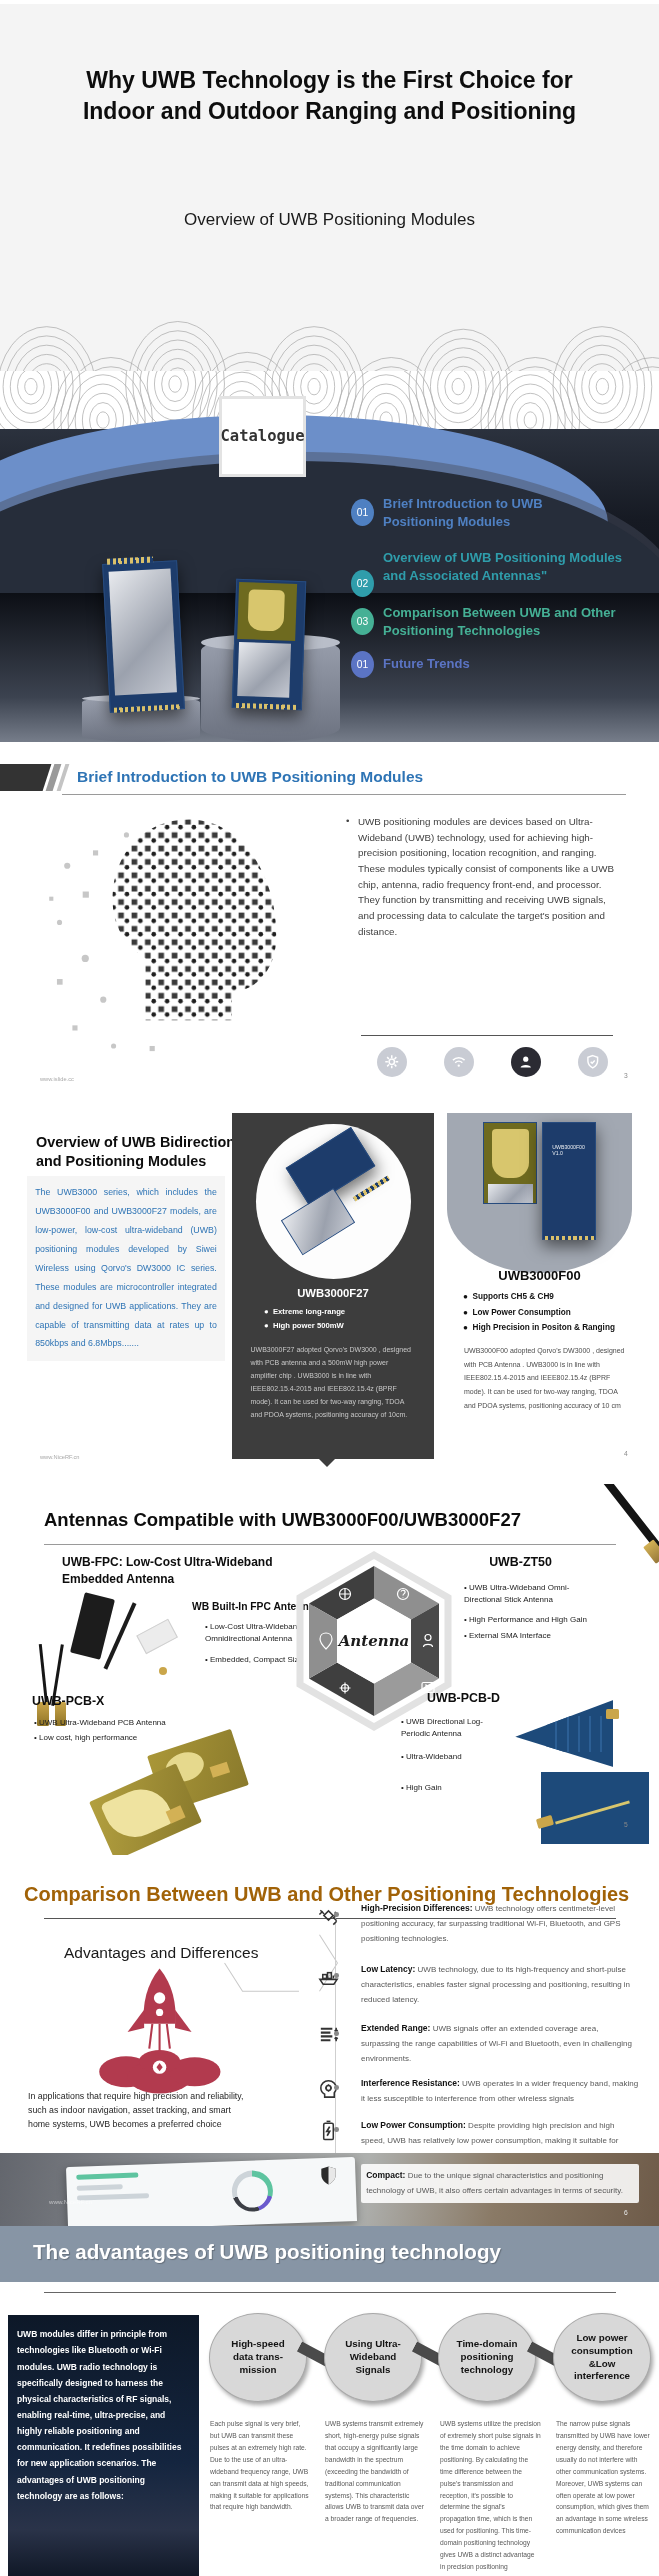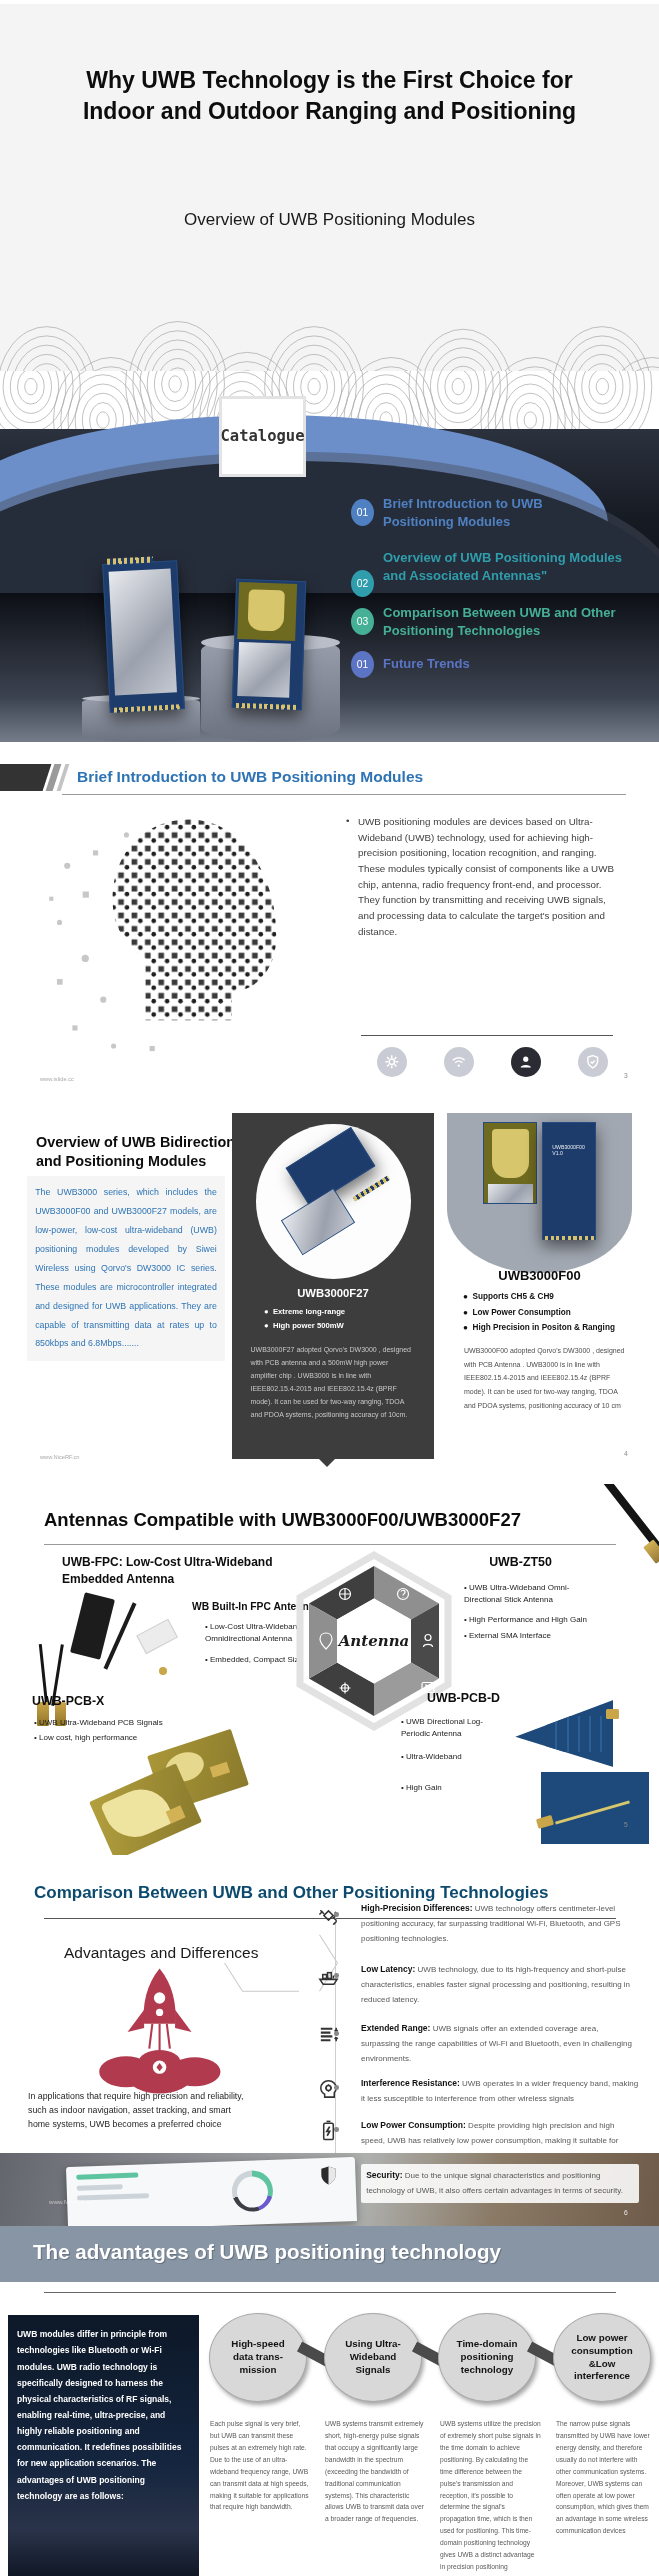--- a/index.html
+++ b/index.html
@@ -318,21 +318,21 @@
         <circle cx="278" cy="193" r="6"></circle>
           <path d="M269 212c0-7 18-7 18 0"></path>
         <circle cx="112" cy="294" r="7"></circle>
           <path d="M112 283v22M101 294h22"></path>
         <rect x="266" y="283" width="24" height="20" rx="3"></rect>
           <path d="M274 288l8 5-8 5z" fill="#fff"></path>
       </g>
     </svg>
 
     <div class="abs b" style="left:32px;top:210px;font-size:12.4px;color:#0d0d0d">UWB-PCB-X</div>
-    <div class="abs s5-b dot-s" style="left:34px;top:233px;width:196px">UWB Ultra-Wideband PCB Signals</div>
+    <div class="abs s5-b dot-s" style="left:34px;top:233px;width:196px">UWB Ultra-Wideband PCB Antenna</div>
     <div class="abs s5-b dot-s" style="left:34px;top:248px;width:196px">Low cost, high performance</div>
     <div class="abs" style="left:77px;top:252px;width:216px;height:113px">
       <div class="abs" style="left:77px;top:5.2px;width:88px;height:59px;background:linear-gradient(120deg,#aa9738,#8a7a2c);transform:rotate(-18deg);border-radius:2.1px">
         <div class="abs" style="left:13px;top:8.2px;width:39px;height:28px;background:#e6d98d;border-radius:50%"></div>
         <div class="abs" style="left:56px;top:30px;width:17.5px;height:11.3px;background:#d3b155"></div>
       </div>
       <div class="abs" style="left:20.6px;top:44px;width:95px;height:64px;background:linear-gradient(120deg,#b3a03f,#8a7a2c);transform:rotate(-24deg);border-radius:2.1px">
         <div class="abs" style="left:9.3px;top:7.2px;width:62px;height:46px;background:#efe3a0;border-radius:5.2px 31px 7.2px 31px"></div>
         <div class="abs" style="left:66px;top:40px;width:15.5px;height:13.4px;background:#d3b155"></div>
       </div>
@@ -349,21 +349,21 @@
       <div class="abs" style="left:101px;top:9.3px;width:13.4px;height:9.3px;background:#caa64a;border-radius:1.5px"></div>
       <div class="abs" style="left:36px;top:72px;width:108px;height:72px;background:#1d4a7a;clip-path:polygon(0 100%,100% 45%,100% 0,10 60%);">
       </div>
       <div class="abs" style="left:49px;top:111px;width:77px;height:3.1px;background:#d8c66d;transform:rotate(-16deg)"></div>
       <div class="abs" style="left:32px;top:117px;width:15.5px;height:10.3px;background:#caa64a;border-radius:1.5px;transform:rotate(-16deg)"></div>
     </div>
     <div class="abs pg" style="left:624px;top:337px">5</div>
   </div>
 
   <div class="slide" style="top:1855px;background:#fff">
-    <div class="abs b" style="left:34px;top:28px;font-size:17px;color:#0c4a6e">Comparison Between UWB and Other Positioning Technologies</div>
+    <div class="abs b" style="left:24px;top:28px;font-size:20px;color:#a16207">Comparison Between UWB and Other Positioning Technologies</div>
     <div class="abs hr" style="left:44px;top:63px;width:572px;background:#555"></div>
     <div class="abs" style="left:64px;top:89px;font-size:15.5px;color:#1a1a1a">Advantages and Differences</div>
     <svg class="abs" style="left:222px;top:77px" width="118" height="62" viewBox="0 0 230 120">
       <polyline points="190,5 225,60 190,115" fill="none" stroke="#c9c9c9" stroke-width="2"></polyline>
       <polyline points="150,115 40,115 5,60" fill="none" stroke="#c9c9c9" stroke-width="2"></polyline>
     </svg>
 
     <svg class="abs" style="left:77px;top:111px" width="160" height="129" viewBox="0 0 310 250">
       <path d="M160 5 C135 35 126 75 130 112 L190 112 C194 75 185 35 160 5 Z" fill="#b23a4e"></path>
       <circle cx="160" cy="62" r="11" fill="#fff"></circle>
@@ -452,21 +452,21 @@
         <div class="abs" style="left:170px;top:15.5px;width:31px;height:31px;border-radius:50%;background:#f6f8f9"></div>
       </div>
       <div class="abs" style="left:49px;top:45px;color:rgba(255,255,255,.55);font-size:6.2px">www.NiceRF.cn</div>
       <div class="abs" style="left:624px;top:56px;color:#e8e8e8;font-size:6.7px">6</div>
     </div>
     <div class="abs" style="left:361px;top:309px;width:278px;background:rgba(255,255,255,.88);padding:4.1px 5.2px;border-radius:2.1px">
       <svg class="abs" style="left:-44px;top:0" width="23" height="23" viewBox="0 0 24 24">
           <path d="M12 2.5l7.5 2.5v6c0 5-3.2 8.3-7.5 10.5C7.7 19.3 4.5 16 4.5 11V5z" fill="#2b2b2b"></path>
           <path d="M12 2.5l7.5 2.5v6c0 5-3.2 8.3-7.5 10.5z" fill="#e8e8e8"></path>
         </svg>
-      <span class="cmp-h" style="font-size:8.5px">Security:</span>
+      <span class="cmp-h" style="font-size:8.5px">Compact:</span>
       <span class="cmp-t" style="font-size:8px;line-height:1.9">Due to the unique signal characteristics and positioning technology of UWB, it also offers certain advantages in terms of security.</span>
     </div>
   </div>
 
   <div class="slide" style="top:2226px;background:#fff">
     <div class="abs s7-banner" style="left:0;top:0;width:659px;height:56px">
       <div class="abs w b" style="left:33px;top:14.4px;font-size:20.6px;text-shadow:1px 1px 1px rgba(0,0,0,.25)">The advantages of UWB positioning technology</div>
     </div>
     <div class="abs hr" style="left:44px;top:66px;width:572px;background:#666"></div>
     <div class="abs s7-panel" style="left:7.7px;top:89px;width:191px;height:268px">UWB modules differ in principle from technologies like Bluetooth or Wi-Fi modules. UWB radio technology is specifically designed to harness the physical characteristics of RF signals, enabling real-time, ultra-precise, and highly reliable positioning and communication. It redefines possibilities for new application scenarios. The advantages of UWB positioning technology are as follows:</div>

